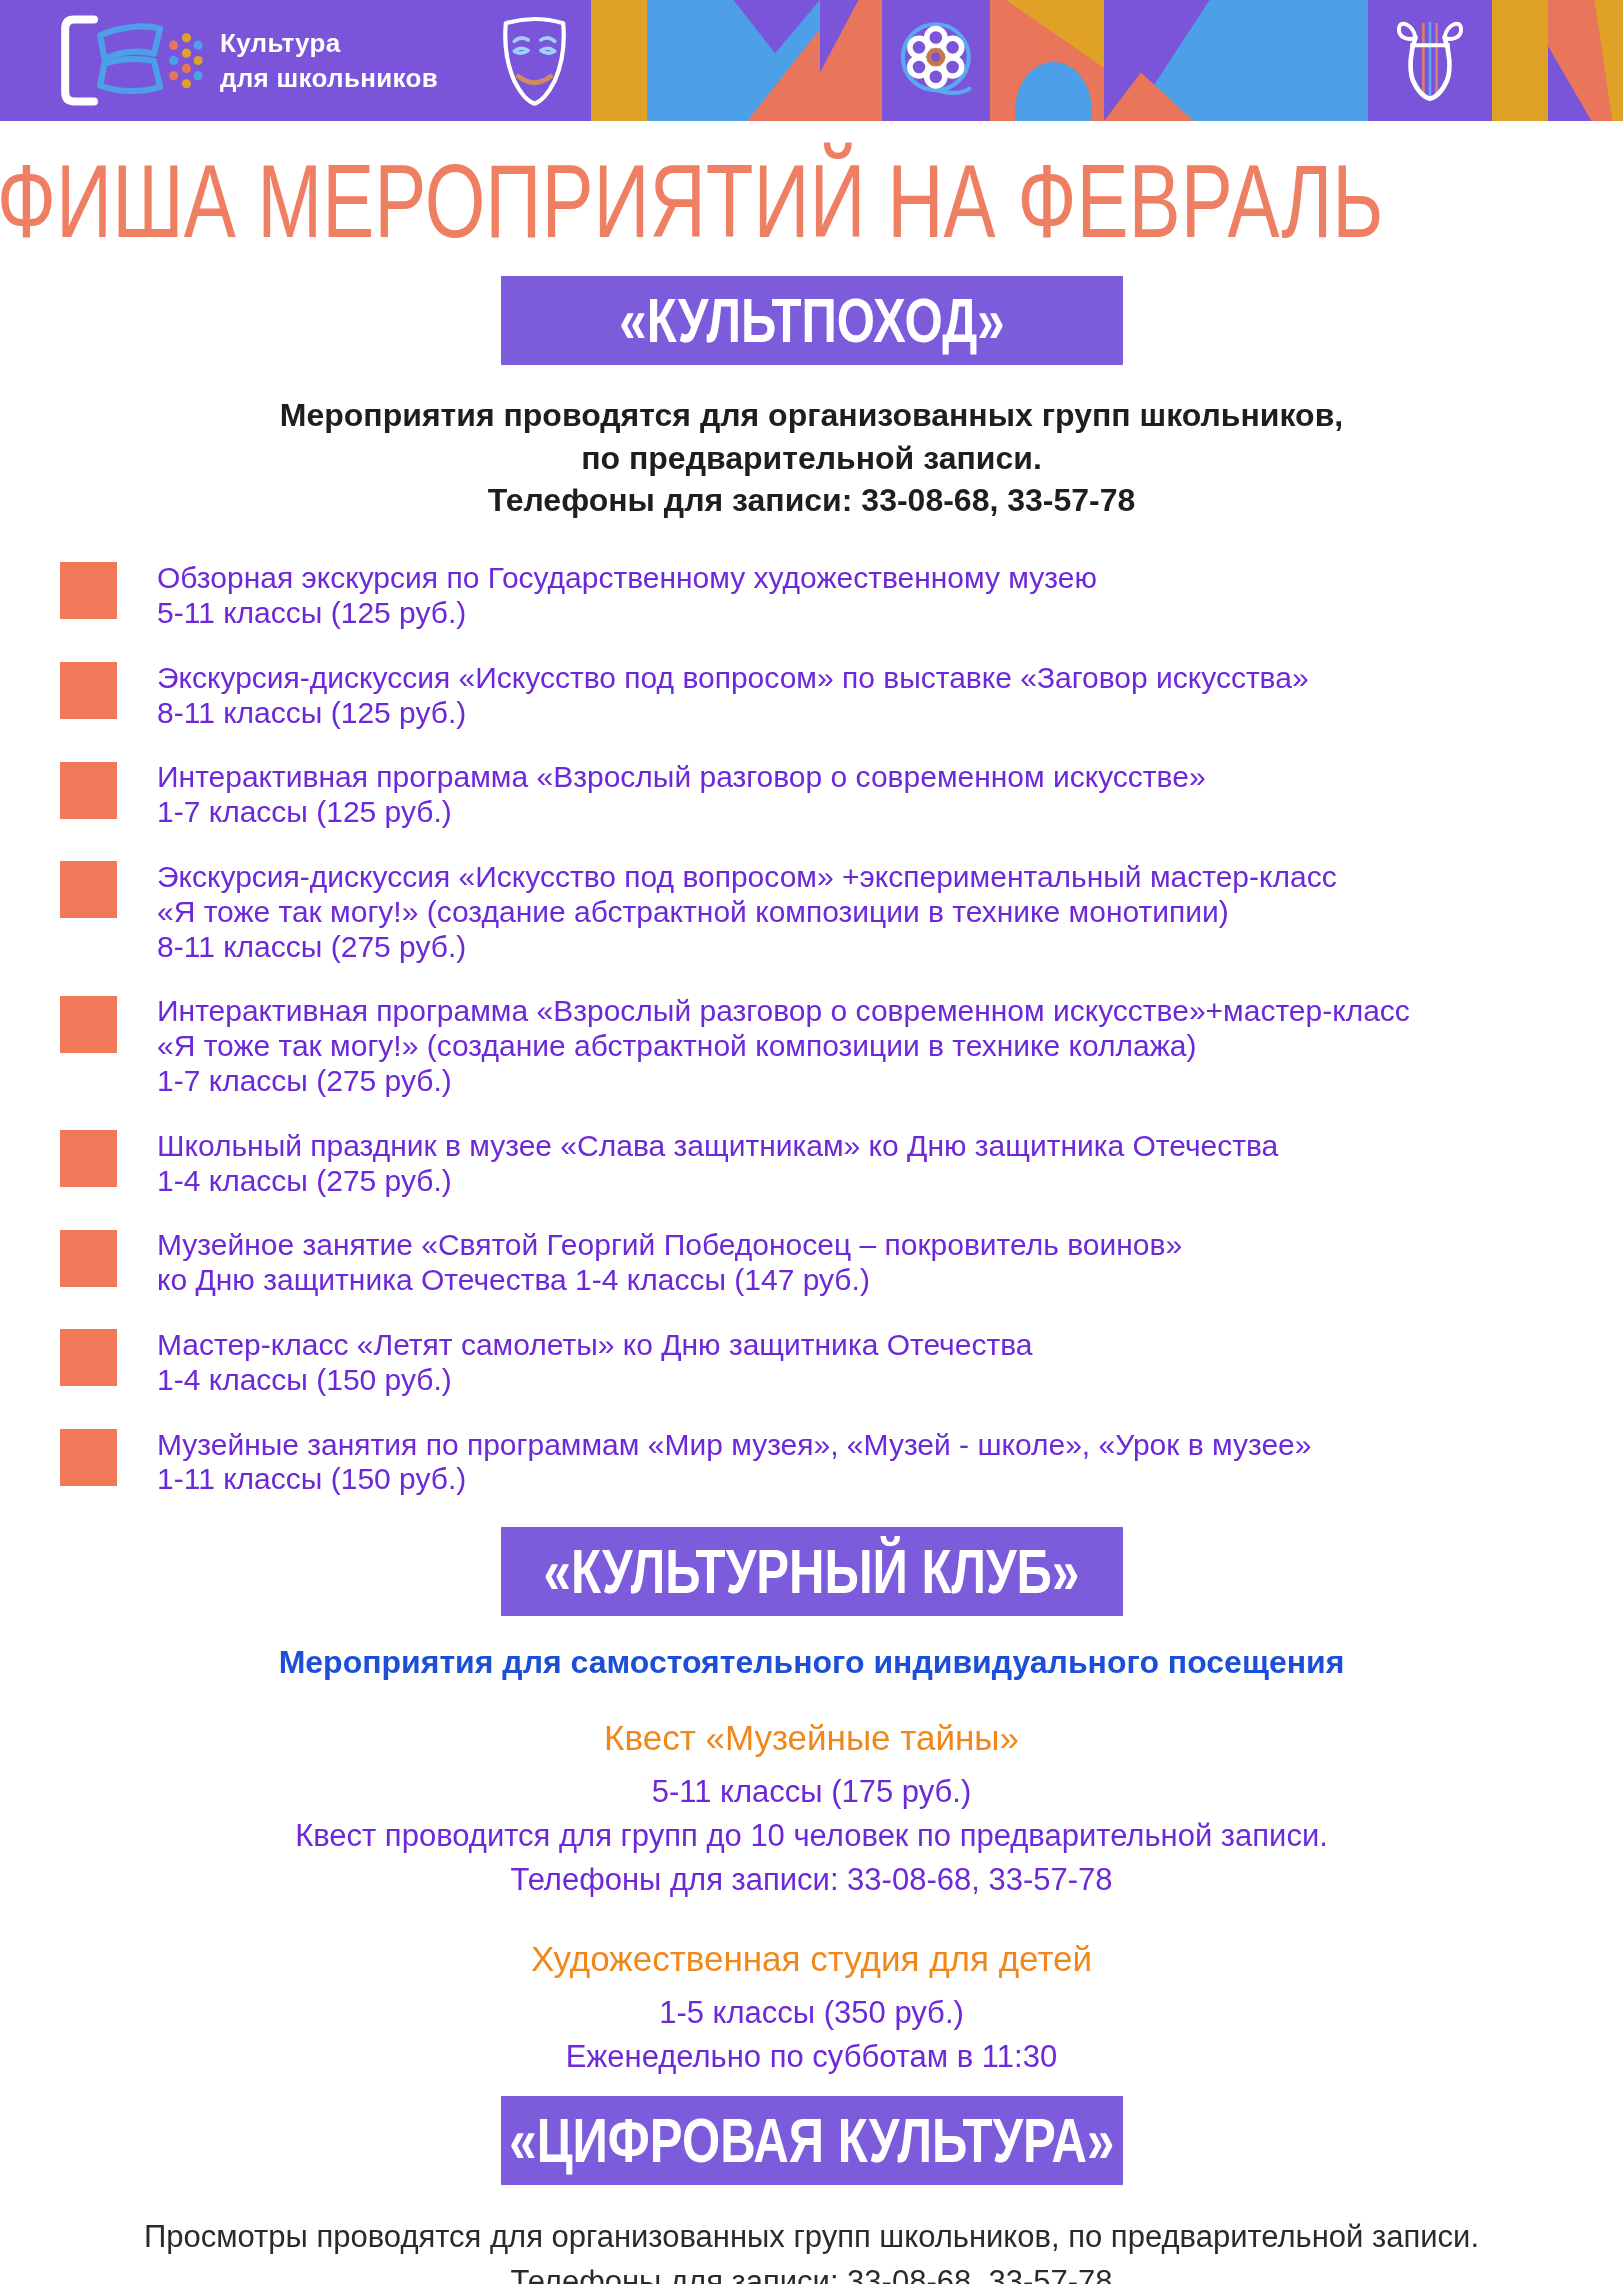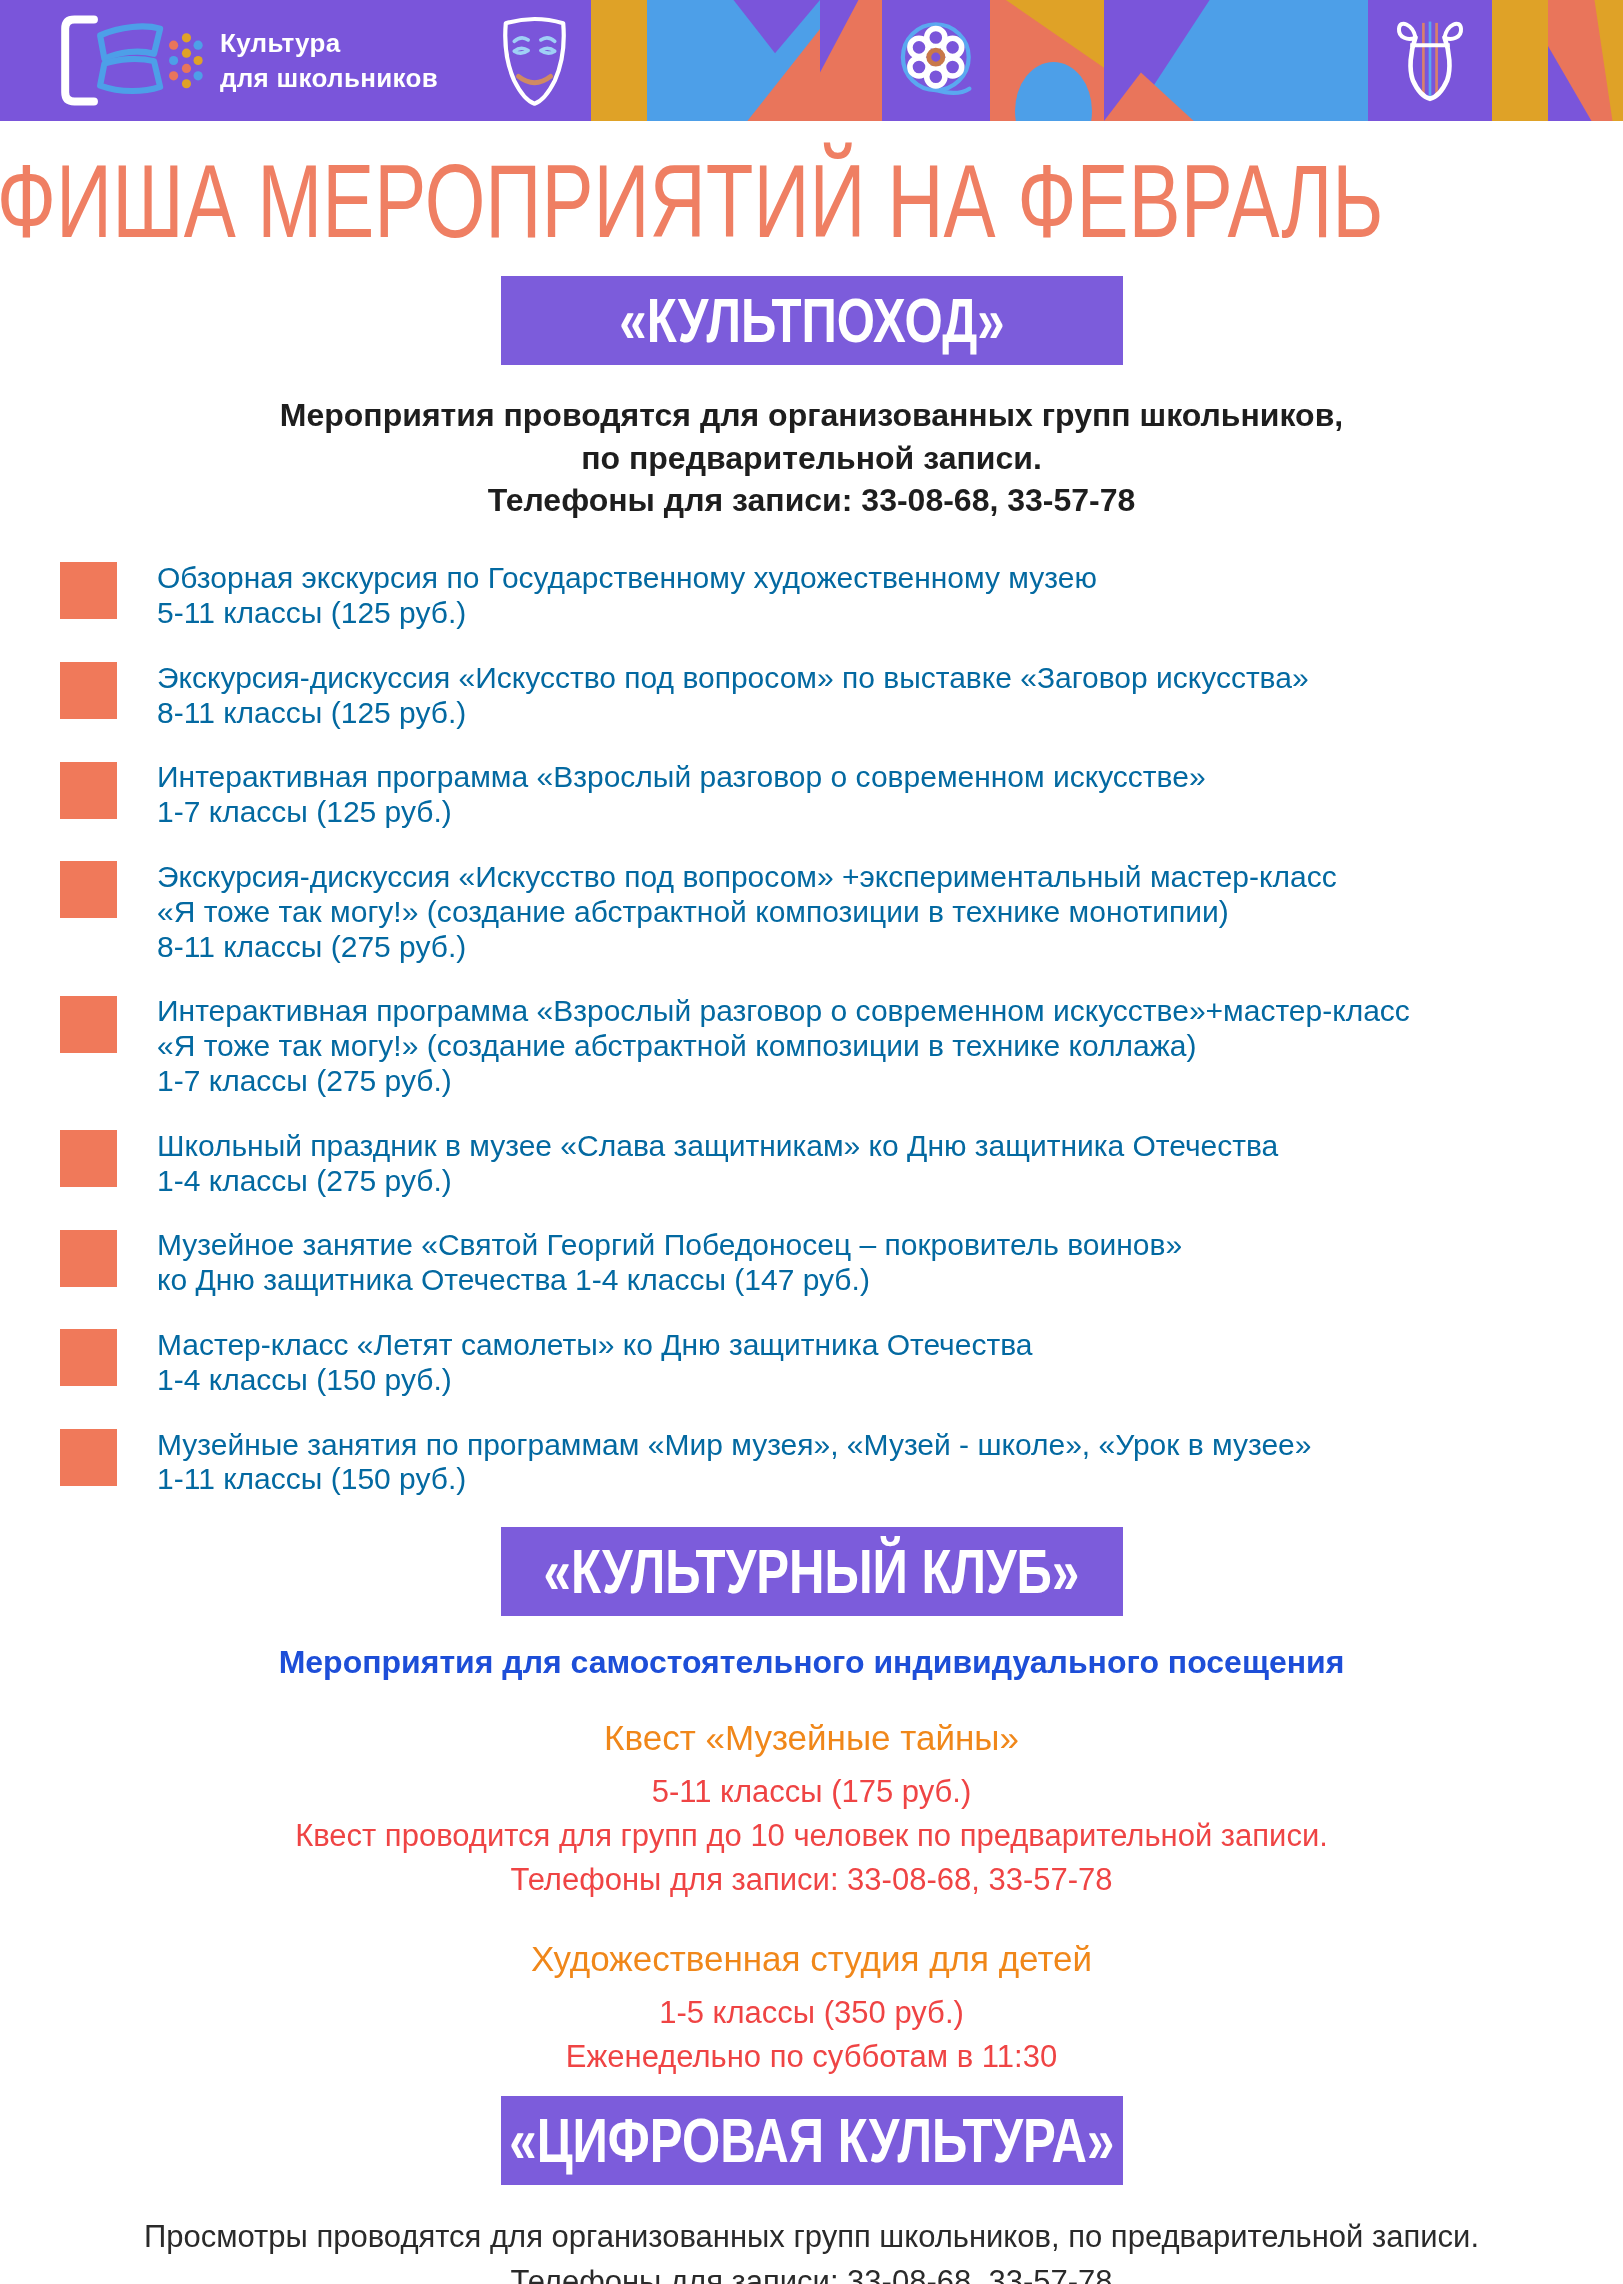--- a/index.html
+++ b/index.html
@@ -88,33 +88,33 @@
     text-align:center;
     font-weight:bold; font-size:32px; line-height:1.32;
     color:#1e1e1e;
   }
   .events { list-style:none; margin:0 26px 0 60px; padding:0; }
   .event { display:flex; align-items:flex-start; margin-bottom:30px; }
   .bullet {
     width:57px; height:57px; flex:none;
     background:#f0795a; margin-right:40px; margin-top:1.3px;
   }
-  .event-text { font-size:30px; line-height:1.16; color:#0369a1; }
+  .event-text { font-size:30px; line-height:1.16; color:#6d28d9; }
 
   .club-intro {
     margin:27.4px 39px 0 39px; text-align:center;
     font-weight:bold; font-size:32px; color:#1d4ed8;
   }
   .orange-heading {
     margin:37px 0 10.4px 0; text-align:center;
     font-weight:normal; font-size:35px; color:#f0871a;
   }
   .club-details {
     margin:12px; text-align:center;
-    font-size:31px; line-height:1.42; color:#ef4444;
+    font-size:31px; line-height:1.42; color:#6d28d9;
   }
   .digital-text {
     margin:29px 26px 34px 26px; text-align:center;
     font-size:31px; line-height:1.46; color:#2a2a2a;
   }
 </style>
 </head>
 <body>
 
 <div class="poster">

